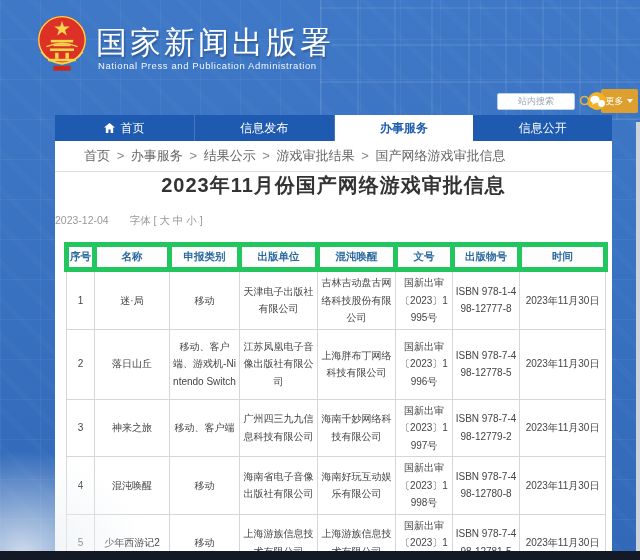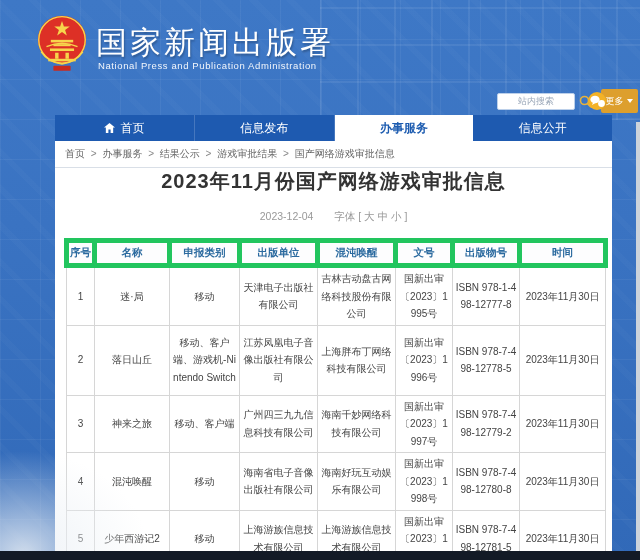--- a/index.html
+++ b/index.html
@@ -40,25 +40,25 @@
   .wechat { position:absolute; left:90px; top:-1px; }
 
   
   .nav { position:absolute; top:115px; left:55px; width:557px; height:26px; background:#1e5ab0; display:flex; }
   .nav-item { flex:1; display:flex; align-items:center; justify-content:center; gap:5px; color:#fff; font-size:12px; cursor:pointer; border-right:1px solid rgba(255,255,255,0.18); }
   .nav-item:last-child { border-right:none; }
   .nav-item.active { background:#fff; color:#1d5cb0; font-weight:bold; border-right:none; }
 
   
   .panel { position:absolute; top:141px; left:55px; width:557px; height:419px; background:#fff; overflow:hidden; }
-  .breadcrumb { padding:6px 10px 6px; font-size:10px; color:#666; border-bottom:1px solid #d9dfe7; }
+  .breadcrumb { padding:6px 29px 6px; font-size:13px; color:#666; border-bottom:1px solid #d9dfe7; }
   .crumb-link { cursor:pointer; }
   .crumb-sep { margin:0 3px; color:#888; }
   .art-title { text-align:center; font-size:20px; font-weight:bold; color:#333; letter-spacing:1px; }
-  .art-meta { margin-top:15px; text-align:center; font-size:10.5px; color:#999; }
+  .art-meta { margin-top:15px; font-size:10.5px; color:#999; }
   .art-meta .dt { margin-right:18px; }
   .fs-ctl { cursor:pointer; }
 
   table { border-collapse:collapse; table-layout:fixed; width:539px; margin:14px 9px 0; }
   th { border:5px solid #22c55e; height:25px; font-size:10.5px; color:#2b6a9f; font-weight:bold; background:#fdfdfe; text-align:center; }
   td { border:1px solid #d6d6d6; font-size:10px; color:#444; text-align:center; vertical-align:middle; line-height:1.75; padding:2px 2px; word-break:break-all; }
 
   
   .bottom-strip { position:absolute; left:0; bottom:0; width:640px; height:9px; background:#131a26; z-index:5; }
   .right-edge { position:absolute; right:0; top:122px; width:4px; bottom:0; background:#ccd3db; z-index:4; }

